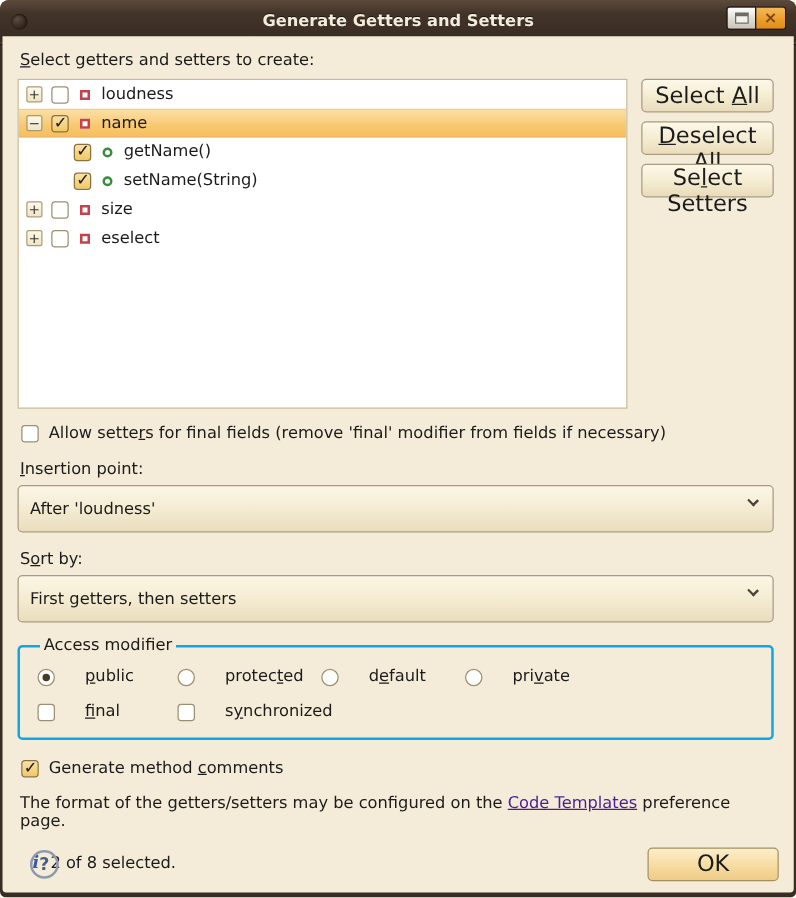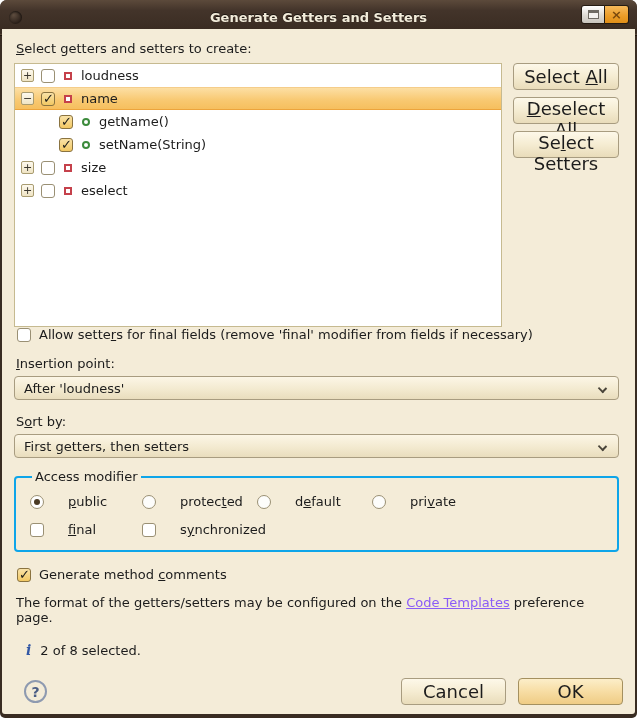--- a/index.html
+++ b/index.html
@@ -37,38 +37,38 @@
   .cb.checked::after { content:"✓"; position:absolute; left:1px; top:-2px; font-size:13px; font-weight:bold; color:#20201c; }
   .j-icon { margin:0 9px 0 9px; flex:0 0 auto; }
   .ico-field { width:8px; height:8px; border:2px solid #c5414b; background:#fff; }
   .ico-method { width:8px; height:8px; border:2px solid #3c8b3c; background:#fff; border-radius:50%; }
 
   
   .side-col { width:106px; display:flex; flex-direction:column; gap:7px; }
   .btn { height:27px; background:linear-gradient(180deg,#fdf8e9 0%,#f5ecd2 50%,#e9dcba 100%); border:1px solid #a89c80; border-radius:4px; font-family:inherit; font-size:18px; color:#1c1c1c; cursor:default; }
 
   
-  .check-row { display:flex; align-items:center; gap:8px; margin:0 0 0 3px; }
+  .check-row { display:flex; align-items:center; gap:8px; margin:12px 0 0 3px; }
   .lbl { display:block; margin:14px 0 5px 2px; }
-  .combo { height:24px; background:linear-gradient(180deg,#fcf6e6 0%,#f3ead0 55%,#e9ddbd 100%); border:1px solid #a89c80; border-radius:4px; display:flex; align-items:center; padding:0 30px 0 9px; position:relative; }
+  .combo { height:38px; background:linear-gradient(180deg,#fcf6e6 0%,#f3ead0 55%,#e9ddbd 100%); border:1px solid #a89c80; border-radius:4px; display:flex; align-items:center; padding:0 30px 0 9px; position:relative; }
   .chev { position:absolute; right:12px; top:8px; width:7px; height:7px; border-right:2px solid #4a453a; border-bottom:2px solid #4a453a; transform:rotate(45deg) scaleY(.9); }
 
   
   fieldset.access { margin-top:11px; border:2px solid #0ea5e9; border-radius:4px; padding:10px 14px 13px 14px; }
   fieldset.access legend { padding:0 3px; margin-left:2px; }
   .am-grid { display:grid; grid-template-columns:112px 115px 115px 1fr; row-gap:13px; }
   .opt { display:flex; align-items:center; gap:24px; }
   .radio { width:14px; height:14px; border:1px solid #9a9074; border-radius:50%; background:#fdfdfb; position:relative; flex:0 0 14px; }
   .radio.on { background:#fff; }
   .radio.on::after { content:""; position:absolute; left:3px; top:3px; width:6px; height:6px; border-radius:50%; background:#4a3a24; }
 
   
   .gen-row { margin-top:15px; }
   .note { margin:13px 0 0 2px; }
-  .link { color:#8b5cf6; text-decoration:underline; cursor:pointer; }
+  .link { color:#4c1d95; text-decoration:underline; cursor:pointer; }
   .status { display:flex; align-items:center; gap:9px; margin:17px 0 0 12px; }
   .info-i { font-family:"DejaVu Serif","Liberation Serif",serif; font-style:italic; font-weight:bold; color:#3358a5; font-size:14px; }
 
   
   .footer { position:absolute; left:12px; right:12px; bottom:9px; display:flex; align-items:center; }
   .help-btn { width:23px; height:23px; border:2px solid #8e9ab0; border-radius:50%; background:transparent; color:#4a5d85; font-weight:bold; font-size:14px; font-family:inherit; line-height:1; margin-left:10px; cursor:default; }
   .footer .spacer { flex:1; }
   .btn.foot { width:105px; }
   .btn.ok { background:linear-gradient(180deg,#fceec9 0%,#f7dda4 50%,#efcc85 100%); border-color:#a4905f; margin-left:12px; }
 </style>
@@ -203,18 +203,17 @@
     </div>
 
     <div class="status">
       <span class="info-i">i</span>
       <span>2 of 8 selected.</span>
     </div>
 
     <div class="footer">
       <button class="help-btn">?</button>
       <span class="spacer"></span>
-      <button class="btn foot">Cancel</button>
       <button class="btn foot ok">OK</button>
     </div>
 
   </div>
 </div>
 
 </body></html>

